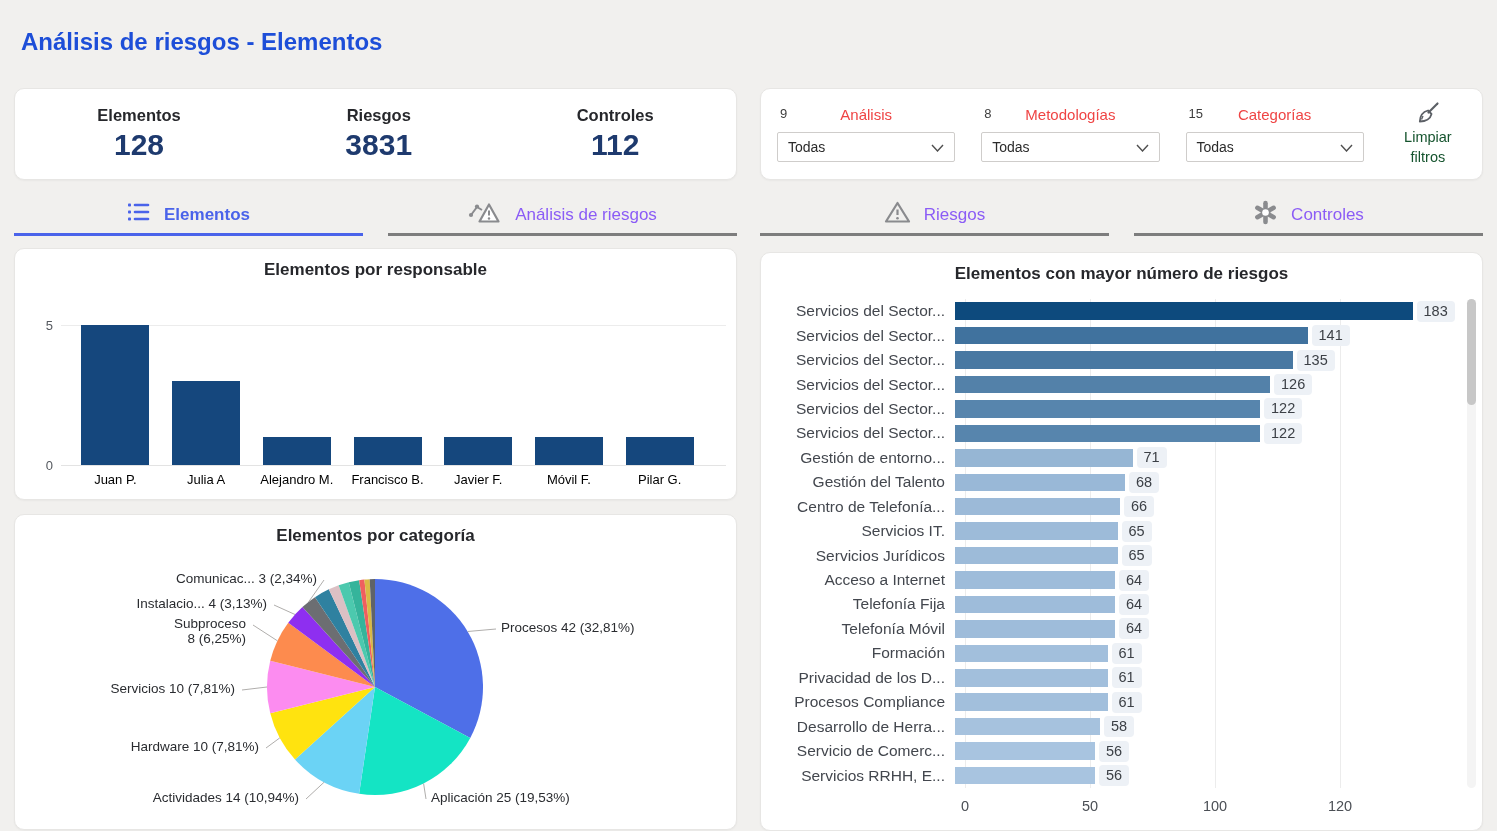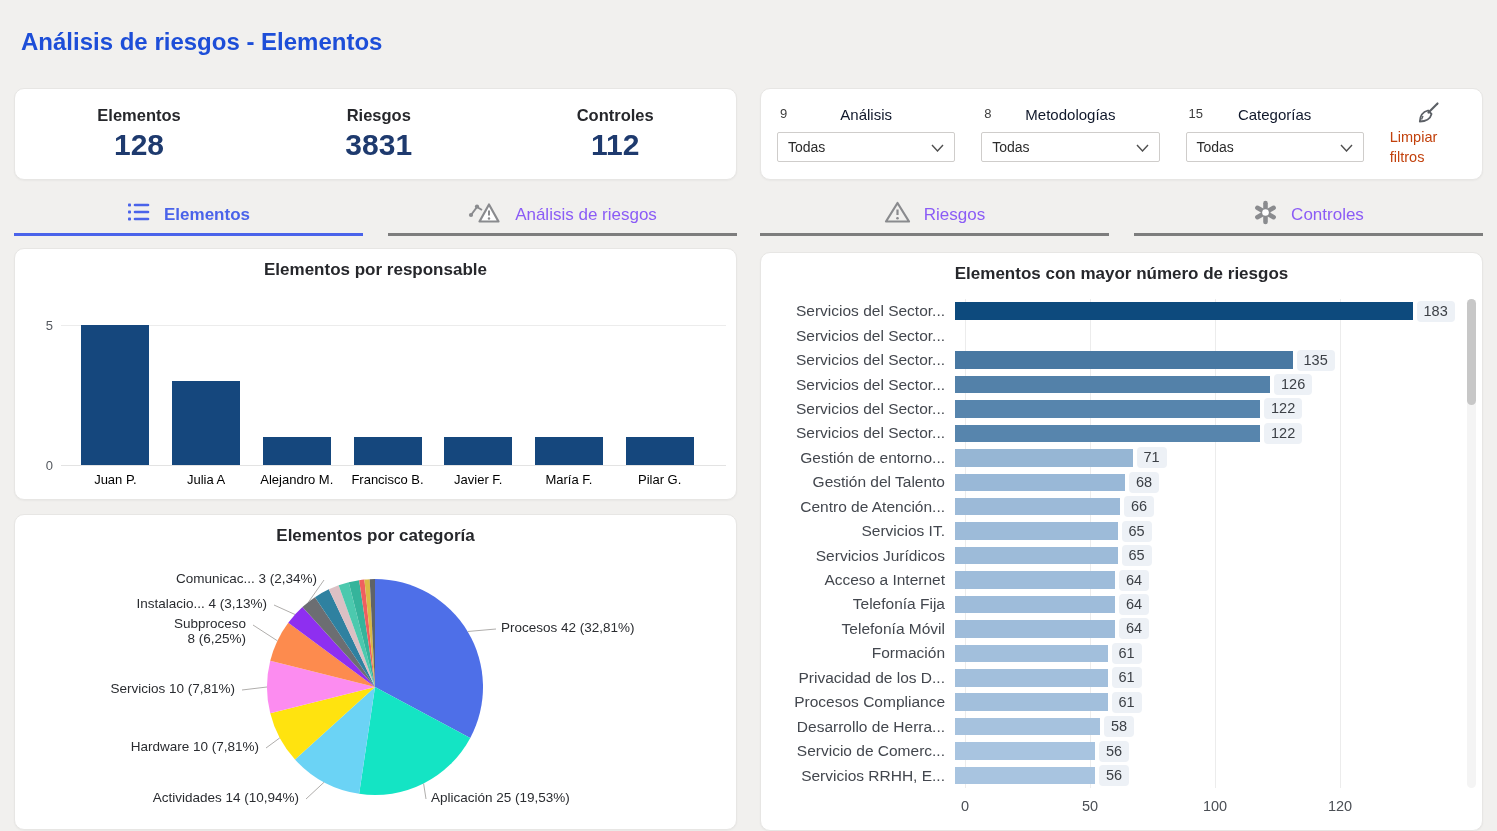--- a/index.html
+++ b/index.html
@@ -15,25 +15,25 @@
   
   #kpi-card { left:14px; top:88px; width:723px; height:92px; display:flex; align-items:center; justify-content:space-around; }
   .kpi { text-align:center; }
   .kpi-label { font-size:16.5px; font-weight:600; color:#26272b; }
   .kpi-value { font-size:30px; font-weight:700; color:#1e3a6e; margin-top:3px; }
 
   
   #filter-card { left:760px; top:88px; width:723px; height:92px; display:flex; align-items:center; padding:0 16px; gap:26px; }
   .fgroup { width:187px; position:relative; }
   .fcount { position:absolute; left:3px; top:0; font-size:13px; color:#3d3d3d; }
-  .flabel { text-align:center; font-size:15px; color:#0f172a; }
+  .flabel { text-align:center; font-size:15px; color:#ef4444; }
   .fselect { margin-top:9px; height:30px; border:1px solid #cfcdcb; border-radius:2px; background:#fff;
              display:flex; align-items:center; justify-content:space-between; padding:0 10px;
              font-size:14px; color:#2b2b2b; cursor:pointer; }
-  #clear-btn { margin-left:auto; width:80px; text-align:left; color:#c2410c; font-size:14.5px; line-height:1.35; cursor:pointer; }
+  #clear-btn { margin-left:auto; width:80px; text-align:center; color:#14532d; font-size:14.5px; line-height:1.35; cursor:pointer; }
   #clear-btn svg { display:block; margin:0 auto 3px; }
 
   
   .tabs { position:absolute; top:196px; height:40px; display:flex; gap:25px; }
   #tabs-left  { left:14px;  width:723px; }
   #tabs-right { left:760px; width:723px; }
   .tab { flex:1; display:flex; align-items:center; justify-content:center; gap:13px;
          border-bottom:3px solid #7d7d7d; color:#8b5cf6; font-size:17px; cursor:pointer; }
   .tab.active { border-bottom-color:#4a63ea; color:#4a63ea; font-weight:600; }
 
@@ -221,21 +221,21 @@
       <div class="vcol">
         <div class="vbar" style="height: 28px; background: rgb(21, 71, 125);"></div>
       </div>
     </div>
   <div id="vbar-labels">
       <div class="vlbl">Juan P.</div>
       <div class="vlbl">Julia A</div>
       <div class="vlbl">Alejandro M.</div>
       <div class="vlbl">Francisco B.</div>
       <div class="vlbl">Javier F.</div>
-      <div class="vlbl">María F.</div>
+      <div class="vlbl">Móvil F.</div>
       <div class="vlbl">Pilar G.</div>
     </div>
 </div>
 
 <div class="card" id="cat-card">
   <div class="chart-title">Elementos por categoría</div>
   <svg id="pie-svg" width="723" height="316" viewBox="0 0 723 316">
       <path d="M360,172 L360.00,64.00 A108,108 0 0 1 455.25,222.91 Z" fill="#4e6fe8"></path>
       <path d="M360,172 L455.25,222.91 A108,108 0 0 1 344.15,278.83 Z" fill="#14e4c4"></path>
       <path d="M360,172 L344.15,278.83 A108,108 0 0 1 279.98,244.53 Z" fill="#6bd3f5"></path>
@@ -284,20 +284,24 @@
     <div id="hbar-rows">
         <div class="hrow">
           <div class="hlbl">Servicios del Sector...</div>
           <div class="hbarcell">
             <div class="hbar" style="width: 457.5px; background: rgb(13, 74, 125);"></div>
             <span class="hpill">183</span>
           </div>
         </div>
         <div class="hrow">
           <div class="hlbl">Servicios del Sector...</div>
+          <div class="hbarcell">
+            <div class="hbar" style="width: 352.5px; background: rgb(64, 114, 158);"></div>
+            <span class="hpill">141</span>
+          </div>
         </div>
         <div class="hrow">
           <div class="hlbl">Servicios del Sector...</div>
           <div class="hbarcell">
             <div class="hbar" style="width: 337.5px; background: rgb(72, 120, 162);"></div>
             <span class="hpill">135</span>
           </div>
         </div>
         <div class="hrow">
           <div class="hlbl">Servicios del Sector...</div>
@@ -328,21 +332,21 @@
           </div>
         </div>
         <div class="hrow">
           <div class="hlbl">Gestión del Talento</div>
           <div class="hbarcell">
             <div class="hbar" style="width: 170px; background: rgb(153, 184, 215);"></div>
             <span class="hpill">68</span>
           </div>
         </div>
         <div class="hrow">
-          <div class="hlbl">Centro de Atención...</div>
+          <div class="hlbl">Centro de Telefonía...</div>
           <div class="hbarcell">
             <div class="hbar" style="width: 165px; background: rgb(156, 186, 216);"></div>
             <span class="hpill">66</span>
           </div>
         </div>
         <div class="hrow">
           <div class="hlbl">Servicios IT.</div>
           <div class="hbarcell">
             <div class="hbar" style="width: 162.5px; background: rgb(157, 187, 217);"></div>
             <span class="hpill">65</span>

